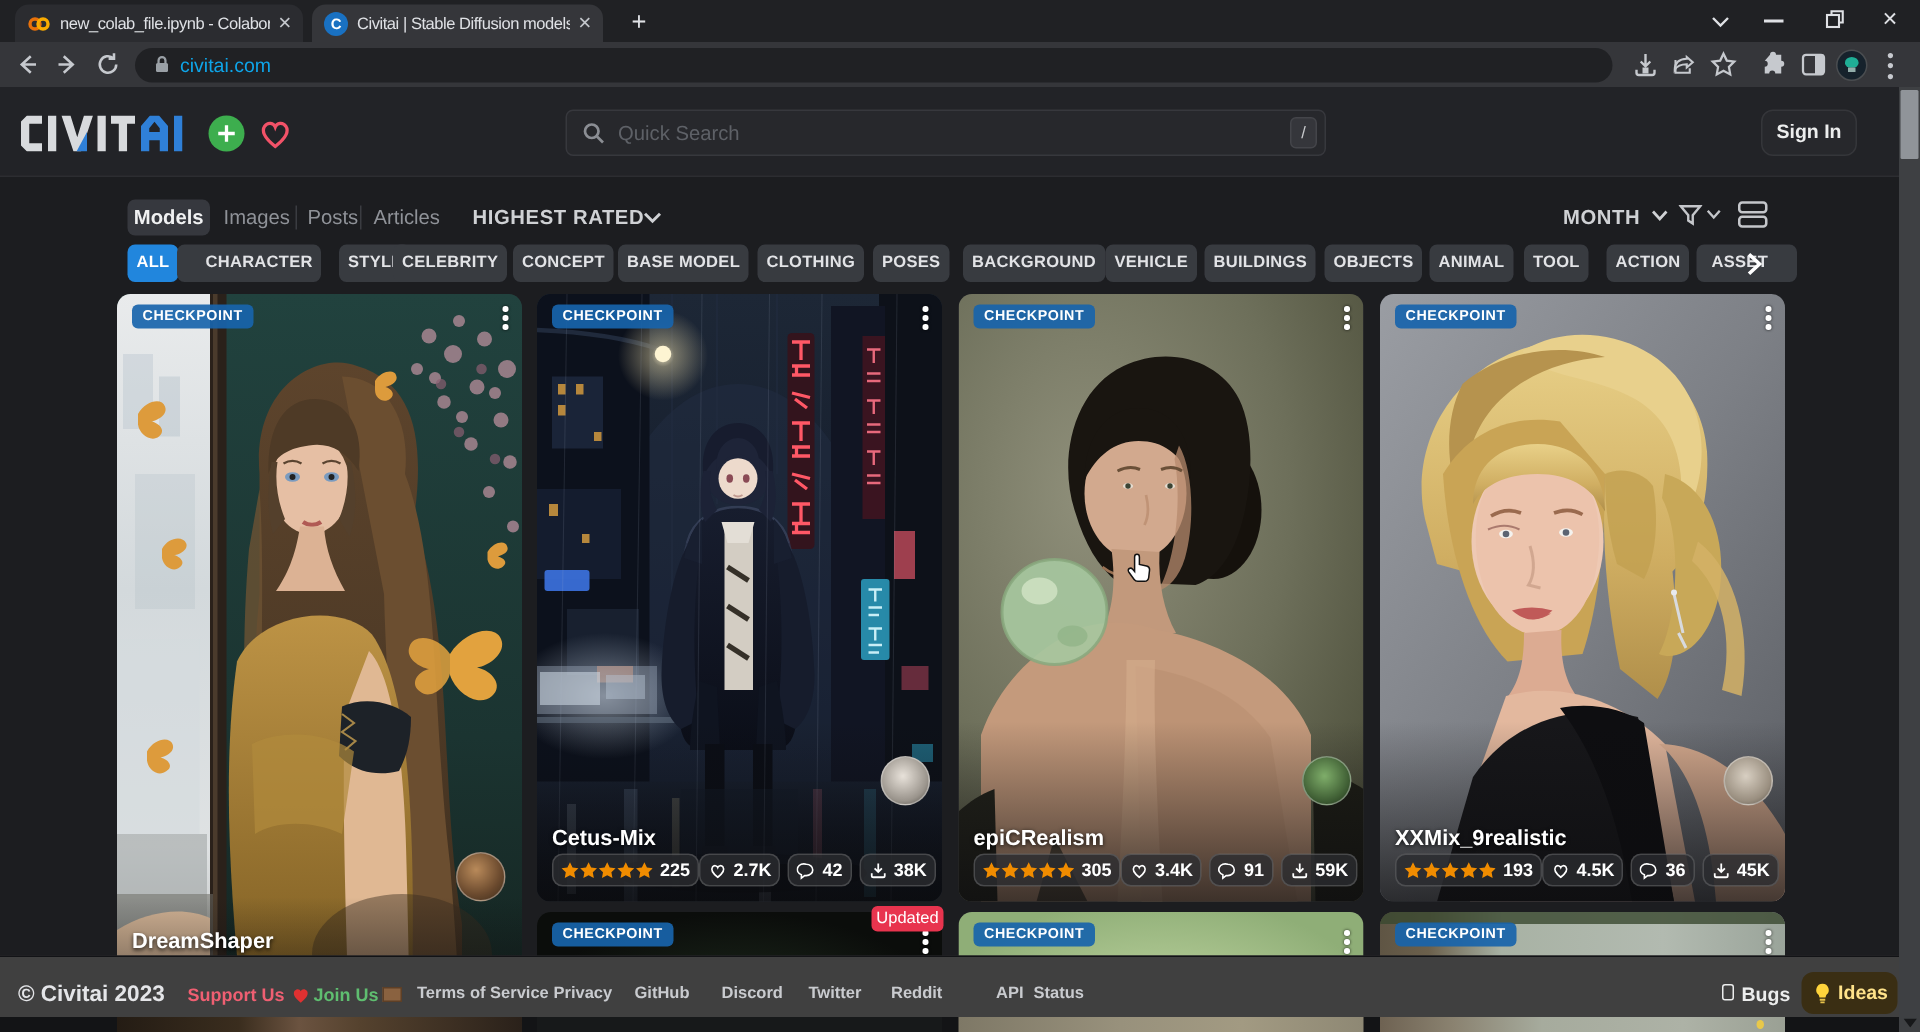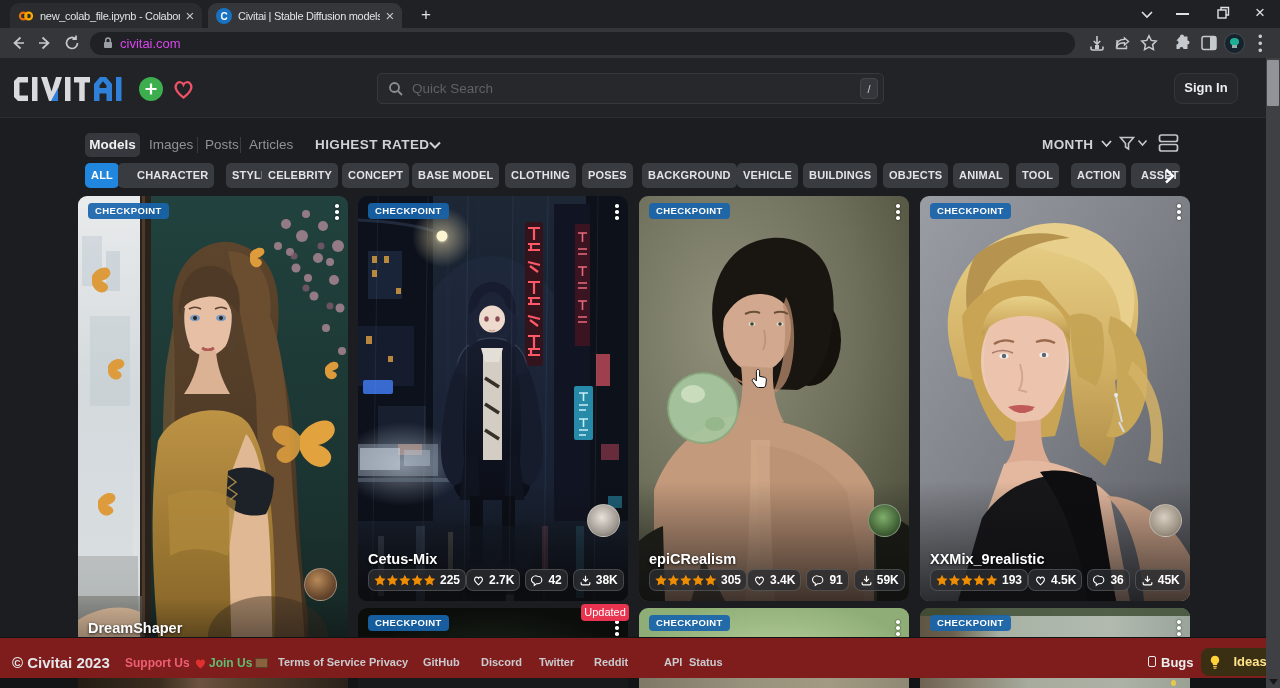--- a/index.html
+++ b/index.html
@@ -46,23 +46,23 @@
   .ctitle { position:absolute; left:10px; color:#fff; font-size:14.5px; font-weight:bold;
     text-shadow:0 1px 3px rgba(0,0,0,.85); }
   .statrow { position:absolute; left:10px; right:12px; display:flex; justify-content:space-between; }
   .pill { height:22px; background:rgba(42,44,48,.8); border:1px solid rgba(255,255,255,.16);
     border-radius:7px; display:flex; align-items:center; padding:0 5px; color:#fff;
     font-size:12px; font-weight:bold; }
   .pr { display:flex; gap:5px; margin-right:2px;align-items:flex-end; }
   .avatar { position:absolute; width:33px; height:33px; border-radius:50%; border:1px solid rgba(255,255,255,.35); }
 
   
-  #footer { position:absolute; left:0; top:579px; width:1266px; height:41px; background:#7f1d1d; border-top:1px solid #121316; }
+  #footer { position:absolute; left:0; top:579px; width:1266px; height:41px; background:#404040; border-top:1px solid #121316; }
   .flink { color:#c9cbcf; font-size:11px; font-weight:bold; }
-  #ideas { position:absolute; left:1201px; top:590px; width:80px; height:28px; padding-left:18px; text-align:left; background:#3a2e13;
+  #ideas { position:absolute; left:1201px; top:590px; width:64px; height:28px; padding-left:18px; text-align:left; background:#3a2e13;
     border-radius:8px; color:#ffe38a; font-weight:bold; font-size:13px; text-align:center; line-height:28px; }
 
   
   #status { position:absolute; left:0; top:670px; width:207px; height:18px; background:#27282b;
     border-top:1px solid #4a4b4f; border-right:1px solid #4a4b4f; border-radius:0 4px 0 0;
     color:#d2d4d7; font-size:11.5px; line-height:18px; padding-left:7px; }
 
   
   #sbar { position:absolute; left:1266px; top:58px; width:14px; height:630px; background:#3e4043; }
   #sthumb { position:absolute; left:1267px; top:60px; width:12px; height:46px; background:#909499; border-radius:1px; }
@@ -109,21 +109,21 @@
       <path d="M7.5 4.5 L13.5 10 L7.5 15.5 M13.5 10 H4" stroke="#c6c9ce" stroke-width="1.7" fill="none"></path>
     </svg>
   <svg class="abs" style="left:62px; top:33px;" width="20" height="20" viewBox="0 0 20 20">
       <path d="M15.5 10 a5.5 5.5 0 1 1 -1.8 -4.1 M14 2.5 v3.6 h-3.6" stroke="#c6c9ce" stroke-width="1.7" fill="none"></path>
     </svg>
   <div id="addr"></div>
   <svg class="abs" style="left:101px; top:36px;" width="14" height="14" viewBox="0 0 14 14">
       <rect x="3" y="6" width="8" height="6" rx="1" fill="#9aa0a6"></rect>
       <path d="M4.7 6 V4.4 a2.3 2.3 0 0 1 4.6 0 V6" stroke="#9aa0a6" stroke-width="1.5" fill="none"></path>
     </svg>
-  <div class="abs" style="left:120px; top:35.5px; font-size:13px; color:#d946ef;">civitai.com</div>
+  <div class="abs" style="left:120px; top:35.5px; font-size:13px; color:#0ea5e9;">civitai.com</div>
 
   <svg class="abs" style="left:1087px; top:33px;" width="20" height="20" viewBox="0 0 20 20">
       <path d="M10 3 v8 M6.8 8 l3.2 3.2 L13.2 8" stroke="#c6c9ce" stroke-width="1.6" fill="none"></path>
       <path d="M4 13.5 v2 a1.5 1.5 0 0 0 1.5 1.5 h9 a1.5 1.5 0 0 0 1.5 -1.5 v-2" stroke="#c6c9ce" stroke-width="1.6" fill="none"></path>
       <rect x="8" y="12" width="4" height="4" fill="#c6c9ce"></rect>
     </svg>
   <svg class="abs" style="left:1113px; top:33px;" width="20" height="20" viewBox="0 0 20 20">
       <path d="M11.5 5 L15.5 8.5 L11.5 12 v-2.2 c-4 0 -6.5 1.2 -8 3.7 c0 -4 2.5 -7 8 -7.3 z" stroke="#c6c9ce" stroke-width="1.4" fill="none"></path>
       <path d="M4 7 v8.5 h9.5 v-3" stroke="#c6c9ce" stroke-width="1.4" fill="none"></path>
     </svg>
@@ -208,21 +208,21 @@
     <div class="chip" style="left:412px;">BASE MODEL</div>
     <div class="chip" style="left:505px;">CLOTHING</div>
     <div class="chip" style="left:582px;">POSES</div>
     <div class="chip" style="left:642px;">BACKGROUND</div>
     <div class="chip" style="left:737px;">VEHICLE</div>
     <div class="chip" style="left:803px;">BUILDINGS</div>
     <div class="chip" style="left:883px;">OBJECTS</div>
     <div class="chip" style="left:953px;">ANIMAL</div>
     <div class="chip" style="left:1016px;">TOOL</div>
     <div class="chip" style="left:1071px;">ACTION</div>
-    <div class="chip" style="left:1131px; width:49px; padding:0 0 0 10px; overflow:hidden;">ASSET</div>
+    <div class="chip" style="left:1131px; width:67px; padding:0 0 0 10px; overflow:hidden;">ASSET</div>
     <svg class="abs" style="left:1160px; top:109px;" width="18" height="18" viewBox="0 0 18 18">
         <path d="M6 2.5 L13 9 L6 15.5" stroke="#fff" stroke-width="2.4" fill="none"></path>
       </svg>
 
     <div class="card" style="left:78px; top:138px; width:270px; height:492px;">
       <svg style="position:absolute; inset:0;" width="270" height="492" viewBox="0 0 270 492">
 <defs>
 <linearGradient id="g1bg" x1="0" y1="0" x2="0" y2="1">
               <stop offset="0" stop-color="#21423e"></stop>
               <stop offset=".6" stop-color="#1b3431"></stop>

